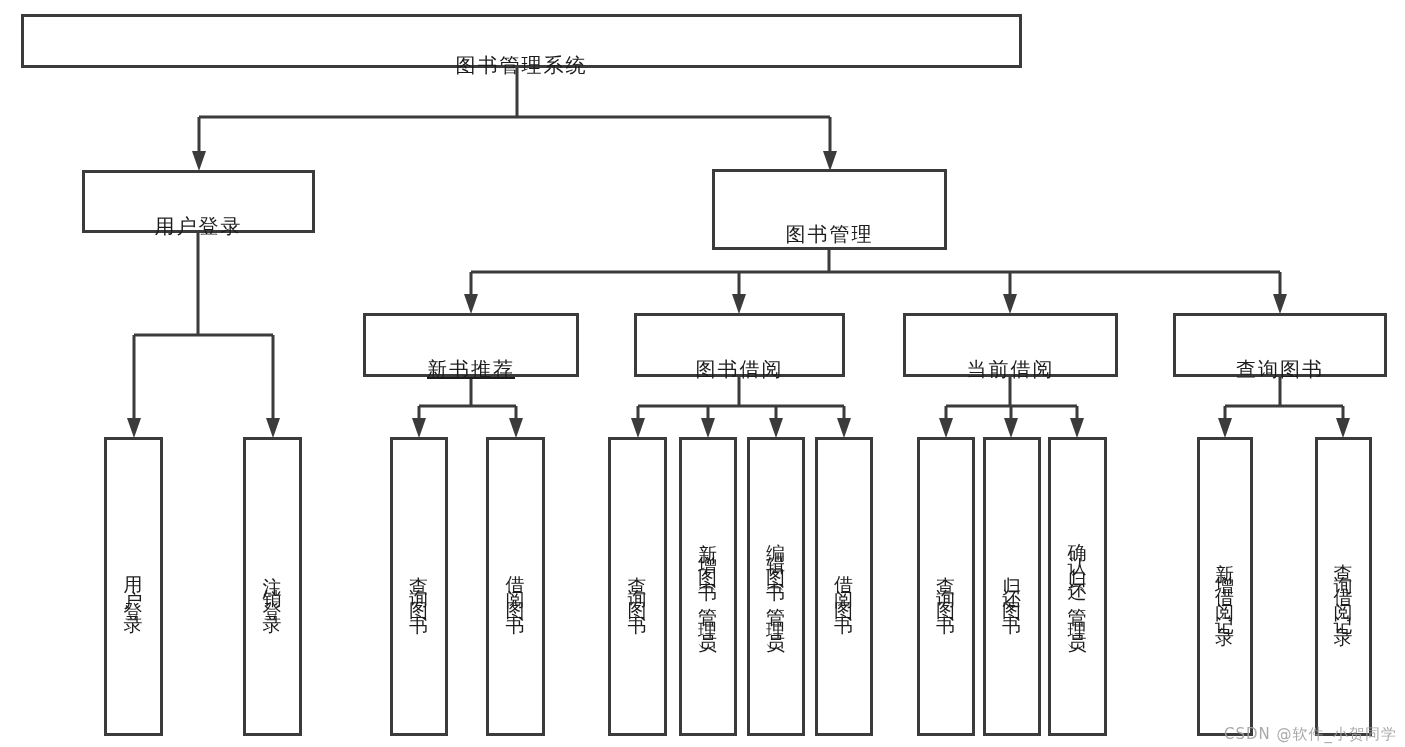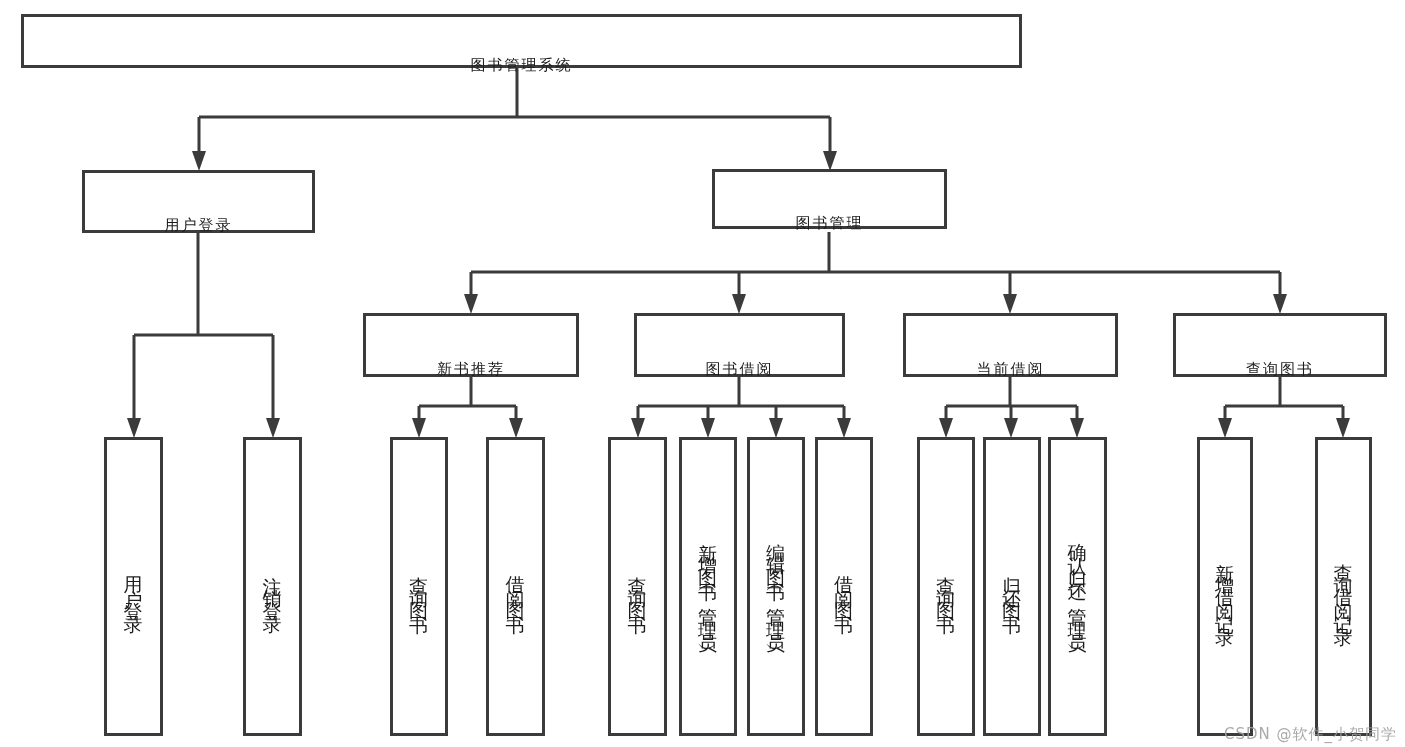--- a/index.html
+++ b/index.html
@@ -22,21 +22,21 @@
     background: #ffffff;
     border: 3px solid #3b3b3b;
     box-sizing: border-box;
     display: flex;
     align-items: center;
     justify-content: center;
     color: #1c1c1c;
     z-index: 1;
   }
   .hnode .label {
-    font-size: 15px;
+    font-size: 20px;
     letter-spacing: 2px;
     white-space: nowrap;
     line-height: 1;
     margin-top: 48px;
   }
   .vnode .label {
     writing-mode: vertical-rl;
     text-orientation: mixed;
     font-size: 19px;
     letter-spacing: 13px;
@@ -99,25 +99,25 @@
     </g>
   </svg>
 
   <div class="node hnode" style="left:21px; top:14px; width:1001px; height:54px;">
     <span class="label">图书管理系统</span>
   </div>
 
   <div class="node hnode" style="left:82px; top:170px; width:233px; height:63px;">
     <span class="label">用户登录</span>
   </div>
-  <div class="node hnode" style="left:712px; top:169px; width:235px; height:60px;">
+  <div class="node hnode" style="left:712px; top:169px; width:235px; height:81px;">
     <span class="label">图书管理</span>
   </div>
 
-  <div class="node hnode" style="left:363px; top:313px; width:216px; height:64px;">
+  <div class="node hnode" style="left:363px; top:313px; width:216px; height:64px;text-decoration:underline;">
     <span class="label">新书推荐</span>
   </div>
   <div class="node hnode" style="left:903px; top:313px; width:215px; height:64px;">
     <span class="label">当前借阅</span>
   </div>
   <div class="node hnode" style="left:634px; top:313px; width:211px; height:64px;">
     <span class="label">图书借阅</span>
   </div>
   <div class="node hnode" style="left:1173px; top:313px; width:214px; height:64px;">
     <span class="label">查询图书</span>

